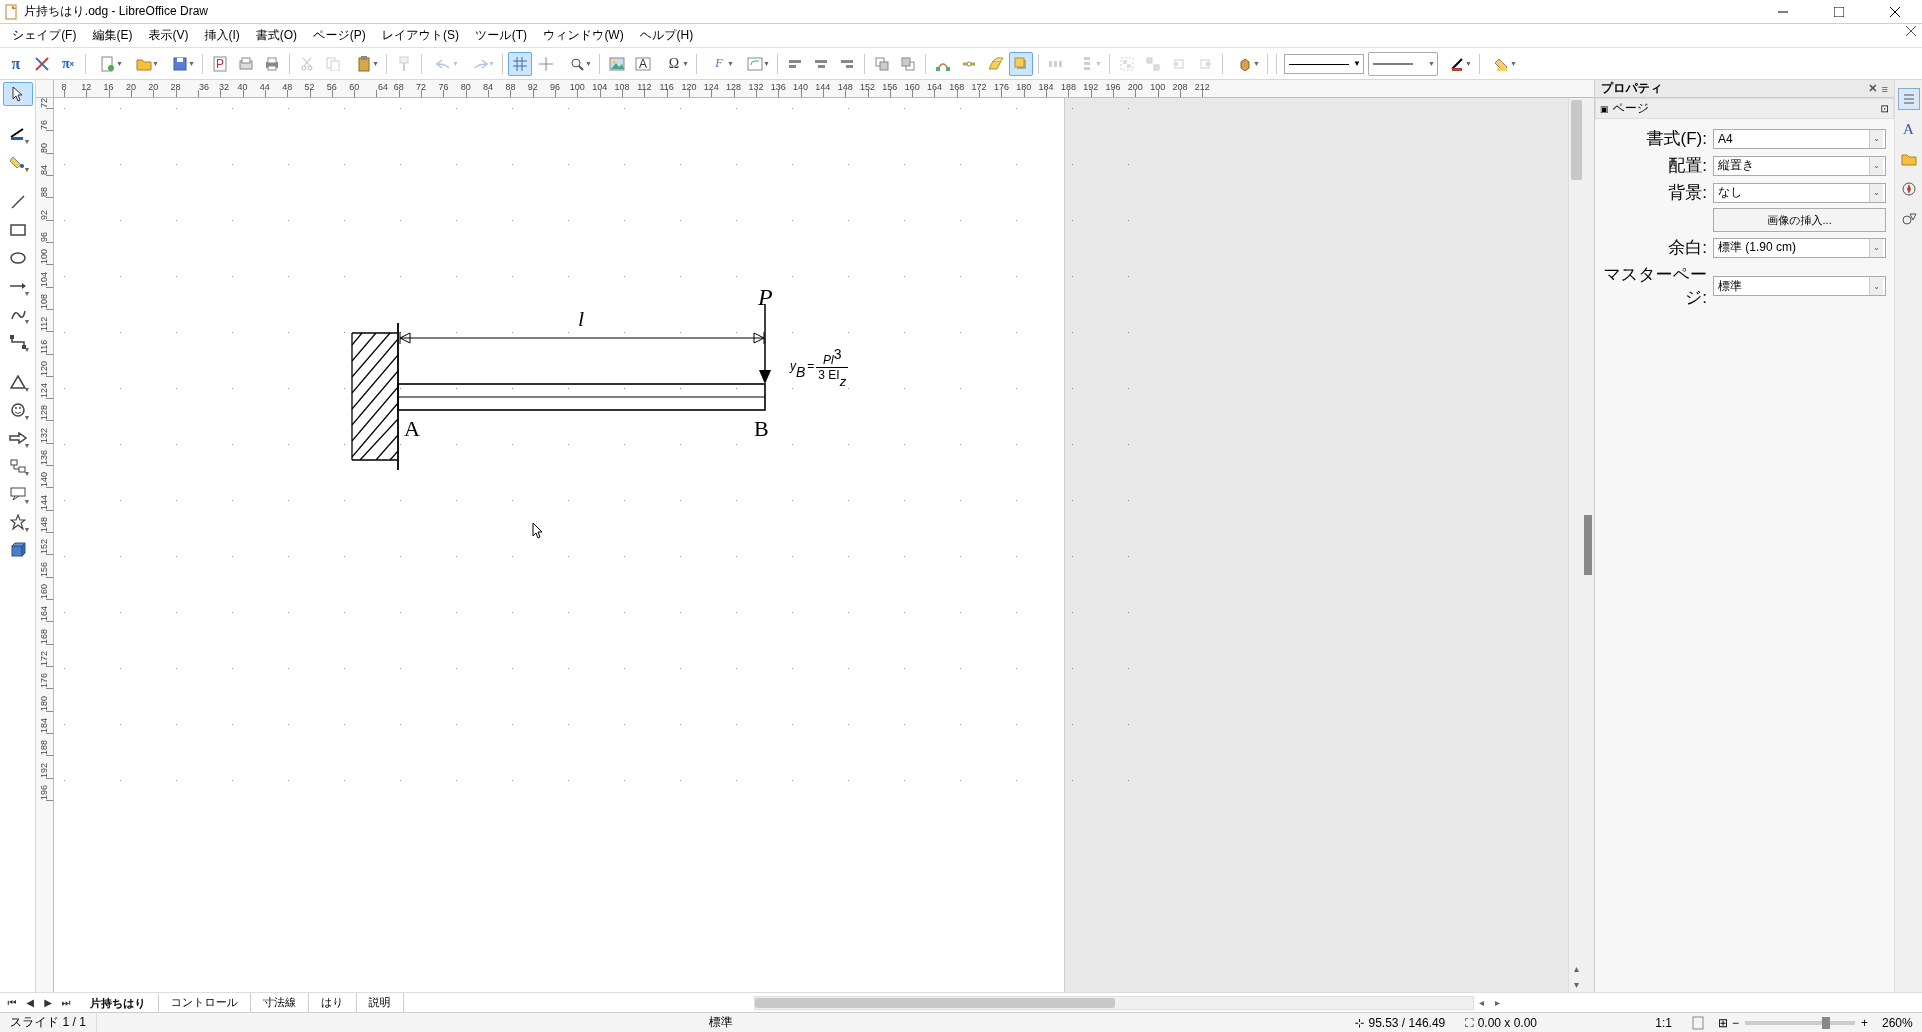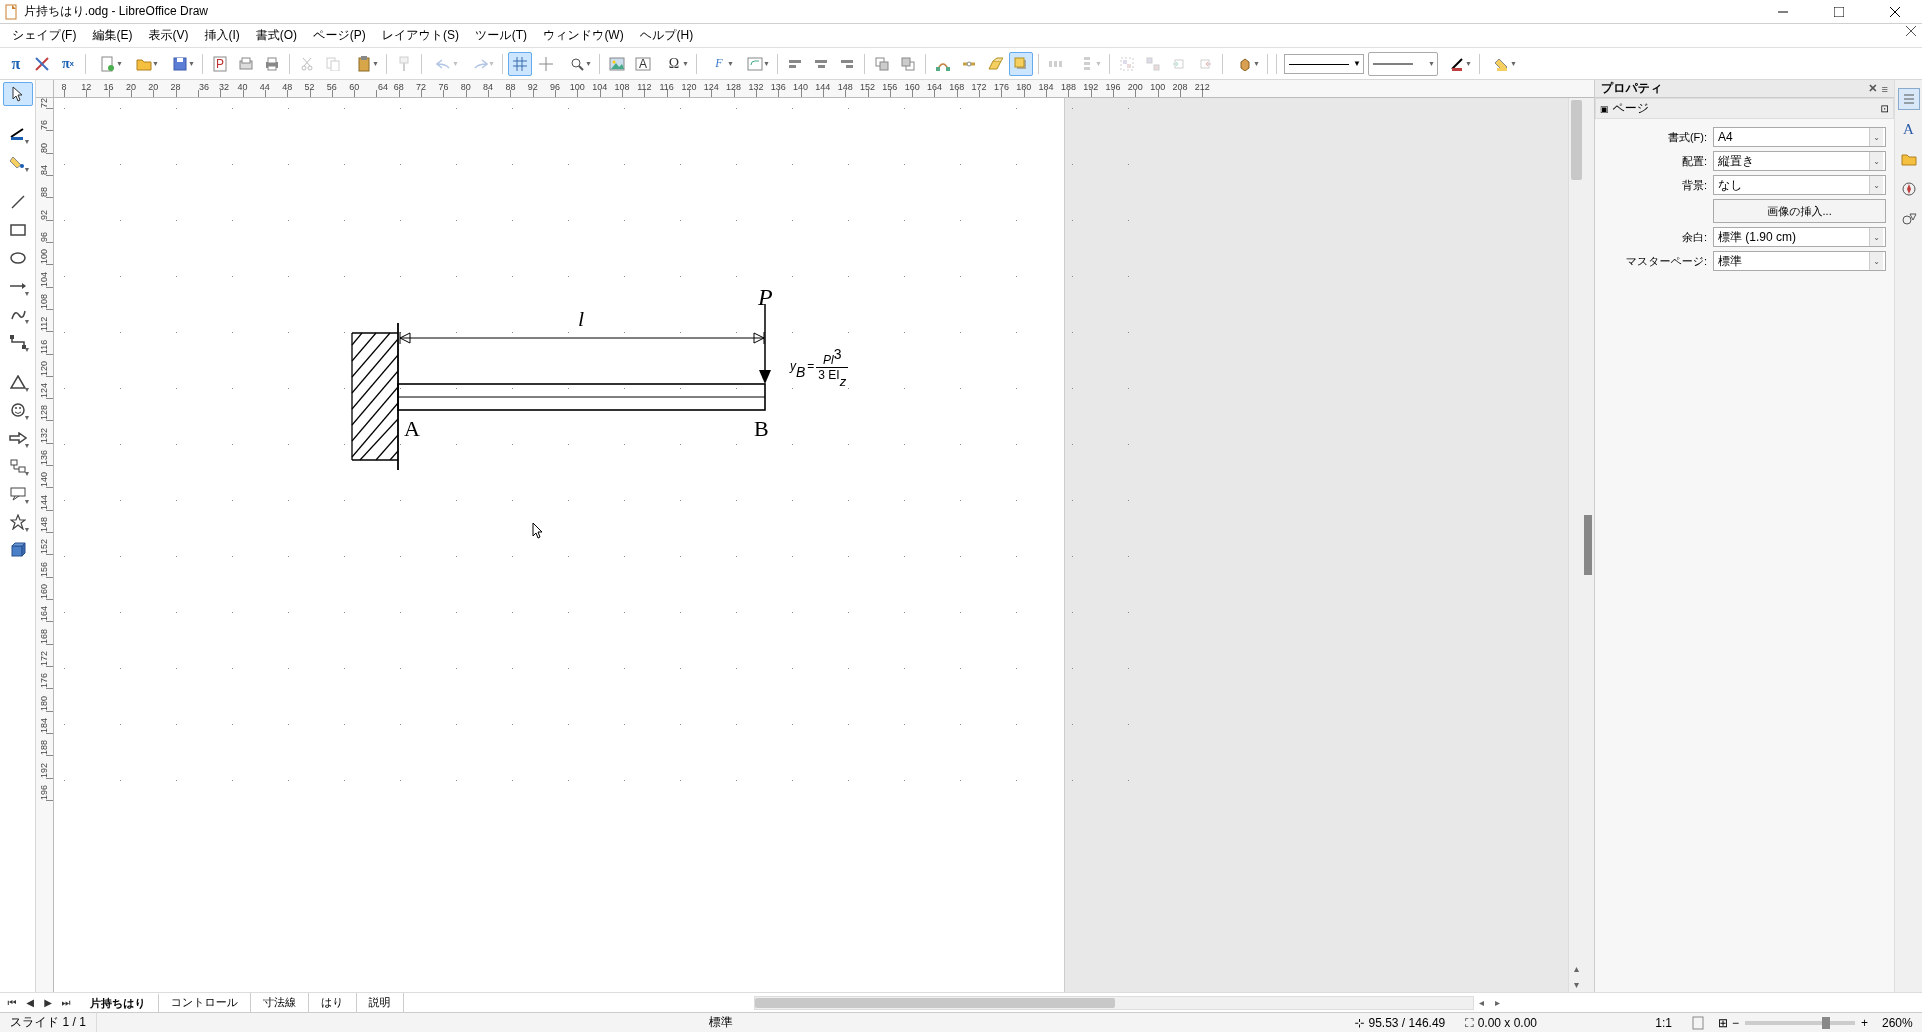--- a/index.html
+++ b/index.html
@@ -64,21 +64,21 @@
 
 
 .task-panel { width: 300px; background: #f7f7f7; border-left: 1px solid #ccc; display: flex; }
 .task-body { flex: 1; display: flex; flex-direction: column; }
 .task-header { height: 18px; background: #eaeaea; border-bottom: 1px solid #ccc; padding: 1px 6px; display: flex; align-items: center; font-weight: bold; }
 .task-header .close { margin-left: auto; font-size: 11px; color: #555; margin-right: 4px;}
 .task-header .menu { font-size: 11px; color: #555; }
 .task-section-head { background: #eee; border: 1px solid #ddd; padding: 1px 4px; display: flex; align-items: center; font-size: 11px; }
 .task-content { padding: 8px 8px; }
 .prop-row { display: flex; align-items: center; margin-bottom: 4px; }
-.prop-row label { width: 110px; text-align: right; padding-right: 6px; font-size: 11px; }
+.prop-row label { width: 110px; text-align: right; padding-right: 6px; font-size: 17px; }
 .prop-row .combo { flex: 1; height: 20px; border: 1px solid #aaa; background: #fff; display: flex; align-items: center; padding: 0 4px; position: relative; font-size: 11px; }
 .prop-row .combo .drop { position: absolute; right: 2px; font-size: 8px; color: #555; background:#eee; width:14px; text-align:center; border-left:1px solid #ccc; height:100%; display: flex; align-items:center; justify-content:center;}
 .prop-btn { height: 24px; border: 1px solid #aaa; background: #f4f4f4; display: flex; align-items: center; justify-content: center; font-size: 11px; flex: 1; }
 
 
 .right-icons { width: 28px; background: #f0f0f0; border-left: 1px solid #ddd; display: flex; flex-direction: column; align-items: center; gap: 8px; padding-top: 8px; }
 .right-icons .ricon { width: 22px; height: 22px; display: flex; align-items: center; justify-content: center; color: #555; }
 
 
 .bottom-row { height: 20px; background: #fff; border-top: 1px solid #ddd; display: flex; align-items: center; }

